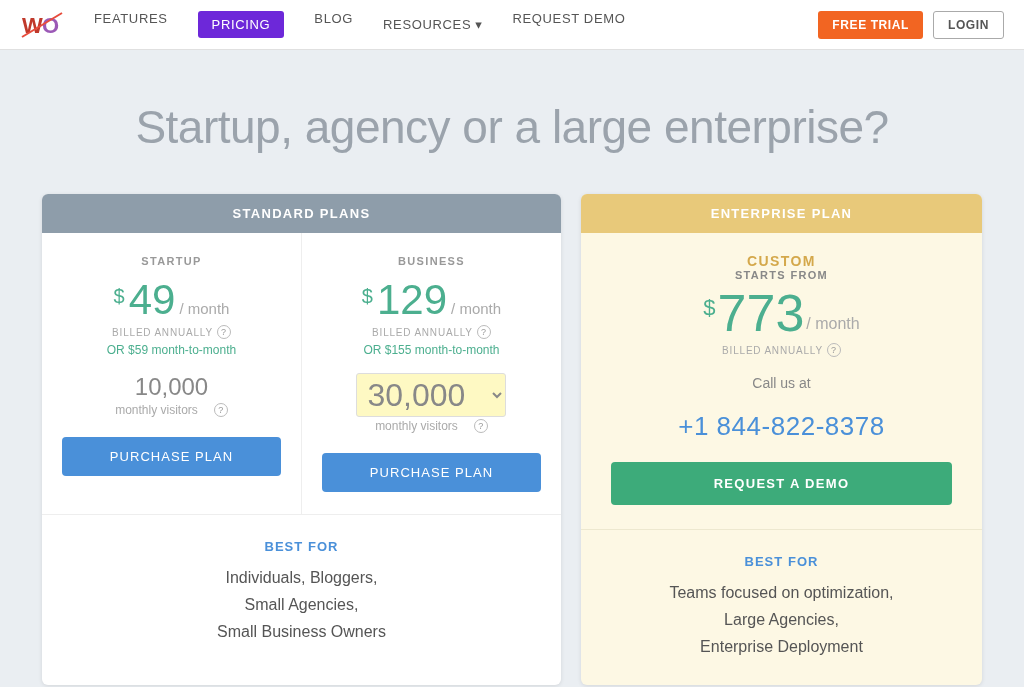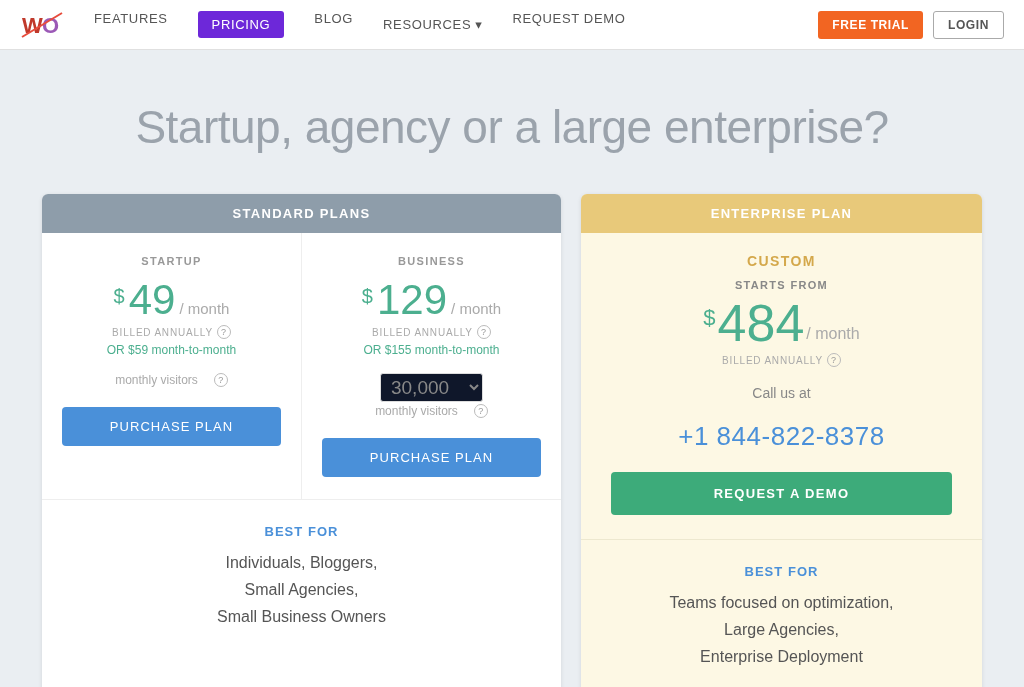--- a/index.html
+++ b/index.html
@@ -188,27 +188,27 @@
       color: #888;
       font-weight: 300;
     }
     .visitors-select {
       display: flex;
       align-items: center;
       justify-content: center;
       gap: 4px;
     }
     .visitors-dropdown {
-      font-size: 19px;
+      font-size: 32px;
       color: #888;
       font-weight: 300;
       border: 1px solid #ddd;
       border-radius: 3px;
       padding: 2px 6px;
-      background: #0f172a;
+      background: #fef9c3;
       cursor: pointer;
     }
     .visitors-label {
       font-size: 12px;
       color: #aaa;
       margin-top: 2px;
       display: flex;
       align-items: center;
       justify-content: center;
       gap: 16px;
@@ -283,21 +283,21 @@
       padding: 20px 30px 24px;
       text-align: center;
       border-bottom: 1px solid #ede8cf;
     }
     .enterprise-custom {
       font-size: 14px;
       font-weight: 700;
       color: #d4a84b;
       letter-spacing: 0.1em;
       text-transform: uppercase;
-      margin-bottom: 10px;
+      margin-bottom: 0;
     }
     .enterprise-starts {
       font-size: 11px;
       font-weight: 600;
       color: #888;
       letter-spacing: 0.12em;
       text-transform: uppercase;
       margin-bottom: 6px;
     }
     .enterprise-price {
@@ -417,20 +417,21 @@
           <span class="plan-price-dollar">$</span>
           <span class="plan-price-amount">49</span>
           <span class="plan-price-period">/ month</span>
         </div>
         <div class="plan-billed">
           <span>BILLED ANNUALLY</span>
           <span class="question-mark">?</span>
         </div>
         <div class="plan-monthly">OR $59 month-to-month</div>
         <div class="plan-visitors">
+          <div class="visitors-count">10,000</div>
           <div class="visitors-label">
             <span>monthly visitors</span>
             <span class="question-mark">?</span>
           </div>
         </div>
         <button class="btn-purchase">PURCHASE PLAN</button>
       </div>
 
       <div class="plan-col">
         <div class="plan-name">BUSINESS</div>
@@ -471,21 +472,21 @@
   </div>
 
   <div class="enterprise-card">
     <div class="enterprise-header">ENTERPRISE PLAN</div>
 
     <div class="enterprise-top">
       <div class="enterprise-custom">CUSTOM</div>
       <div class="enterprise-starts">STARTS FROM</div>
       <div class="enterprise-price">
         <span class="enterprise-price-dollar">$</span>
-        <span class="enterprise-price-amount">484</span>
+        <span class="enterprise-price-amount">773</span>
         <span class="enterprise-price-period">/ month</span>
       </div>
       <div class="enterprise-billed">
         <span>BILLED ANNUALLY</span>
         <span class="question-mark">?</span>
       </div>
       <div class="enterprise-call">Call us at</div>
       <div class="enterprise-phone">+1 844-822-8378</div>
       <button class="btn-request-demo">REQUEST A DEMO</button>
     </div>

